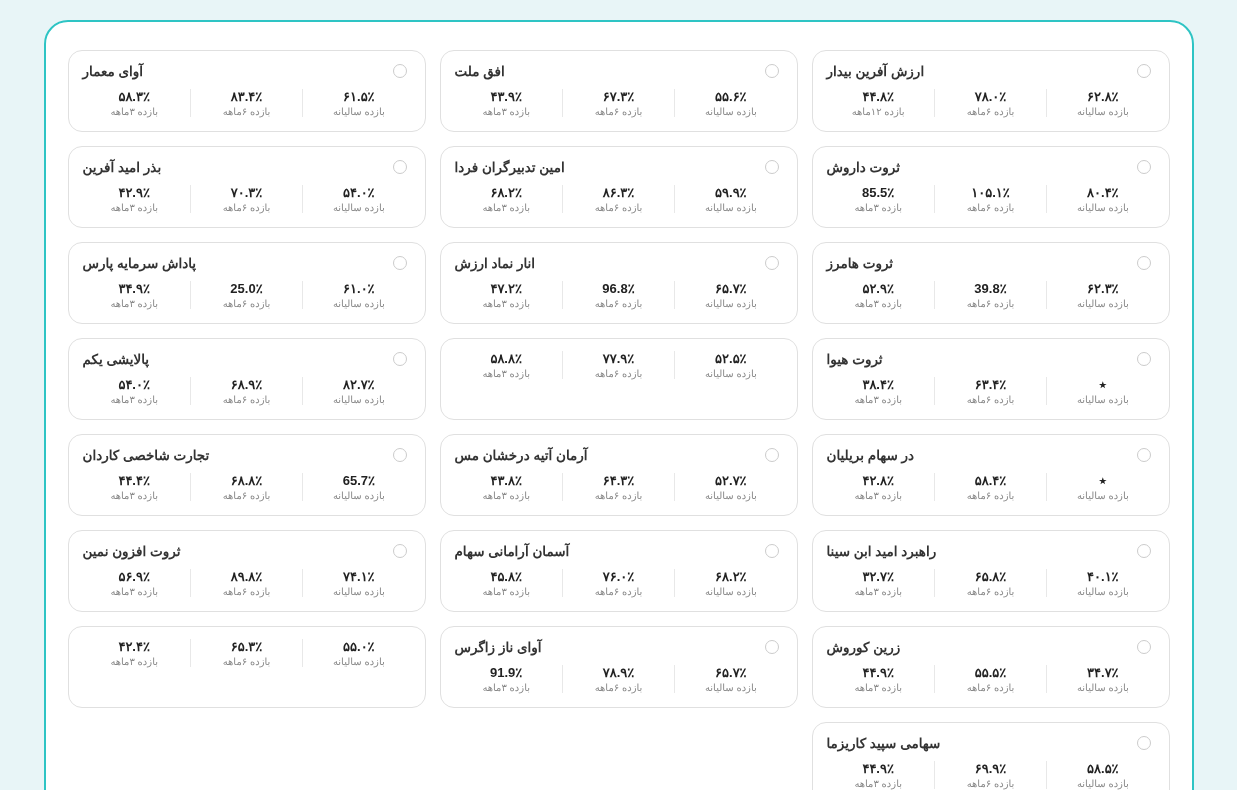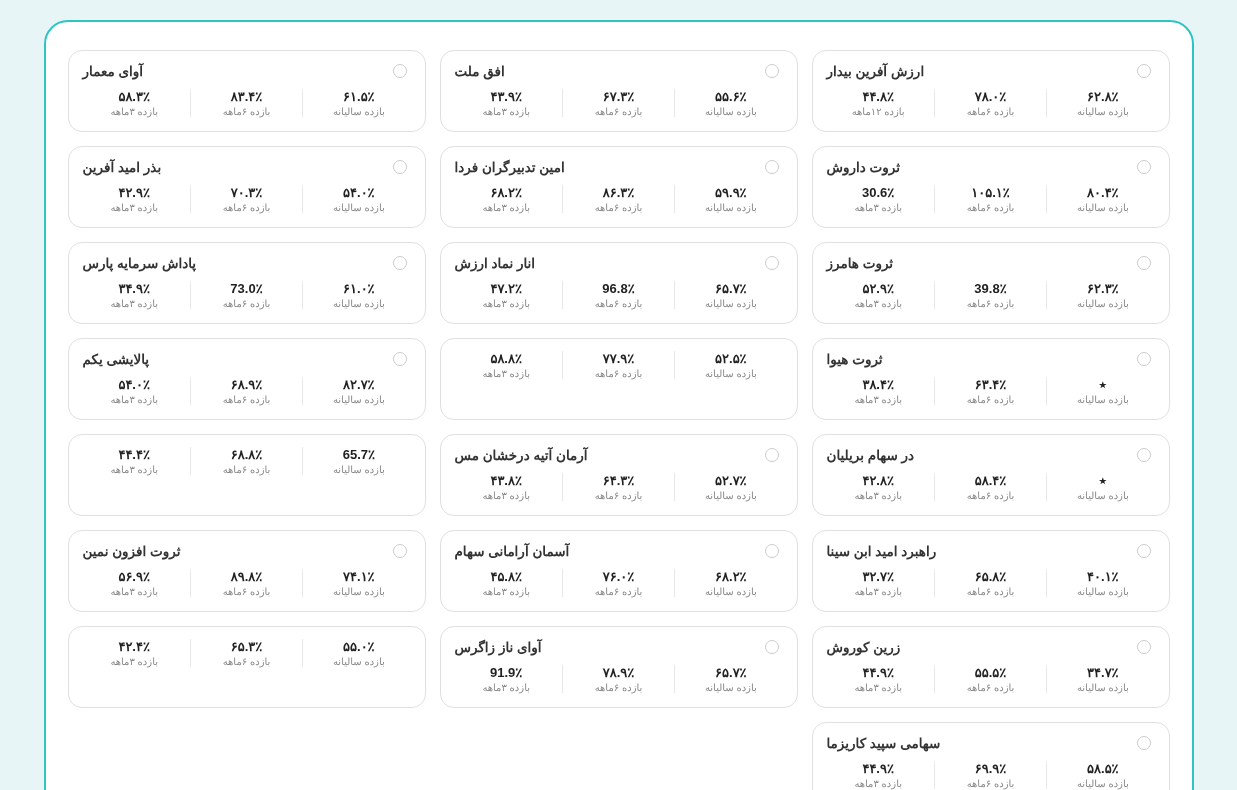--- a/index.html
+++ b/index.html
@@ -164,21 +164,21 @@
             <div class="stat-value">۸۰.۴٪</div>
             <div class="stat-label">بازده سالیانه</div>
           </div>
           <div class="stat-divider"></div>
           <div class="stat-item">
             <div class="stat-value">۱۰۵.۱٪</div>
             <div class="stat-label">بازده ۶ماهه</div>
           </div>
           <div class="stat-divider"></div>
           <div class="stat-item">
-            <div class="stat-value">30.6٪</div>
+            <div class="stat-value">85.5٪</div>
             <div class="stat-label">بازده ۳ماهه</div>
           </div>
         </div>
       </div>
       <div class="card">
         <div class="card-header">
           <div class="card-radio"></div>
           <div class="card-title">امین تدبیرگران فردا</div>
         </div>
         <div class="card-stats">
@@ -269,21 +269,21 @@
           <div class="card-radio"></div>
           <div class="card-title">پاداش سرمایه پارس</div>
         </div>
         <div class="card-stats">
           <div class="stat-item">
             <div class="stat-value">۶۱.۰٪</div>
             <div class="stat-label">بازده سالیانه</div>
           </div>
           <div class="stat-divider"></div>
           <div class="stat-item">
-            <div class="stat-value">73.0٪</div>
+            <div class="stat-value">25.0٪</div>
             <div class="stat-label">بازده ۶ماهه</div>
           </div>
           <div class="stat-divider"></div>
           <div class="stat-item">
             <div class="stat-value">۳۴.۹٪</div>
             <div class="stat-label">بازده ۳ماهه</div>
           </div>
         </div>
       </div>
       <div class="card">
@@ -386,20 +386,24 @@
             <div class="stat-label">بازده ۶ماهه</div>
           </div>
           <div class="stat-divider"></div>
           <div class="stat-item">
             <div class="stat-value">۴۳.۸٪</div>
             <div class="stat-label">بازده ۳ماهه</div>
           </div>
         </div>
       </div>
       <div class="card">
+        <div class="card-header">
+          <div class="card-radio"></div>
+          <div class="card-title">تجارت شاخصی کاردان</div>
+        </div>
         <div class="card-stats">
           <div class="stat-item">
             <div class="stat-value">65.7٪</div>
             <div class="stat-label">بازده سالیانه</div>
           </div>
           <div class="stat-divider"></div>
           <div class="stat-item">
             <div class="stat-value">۶۸.۸٪</div>
             <div class="stat-label">بازده ۶ماهه</div>
           </div>

